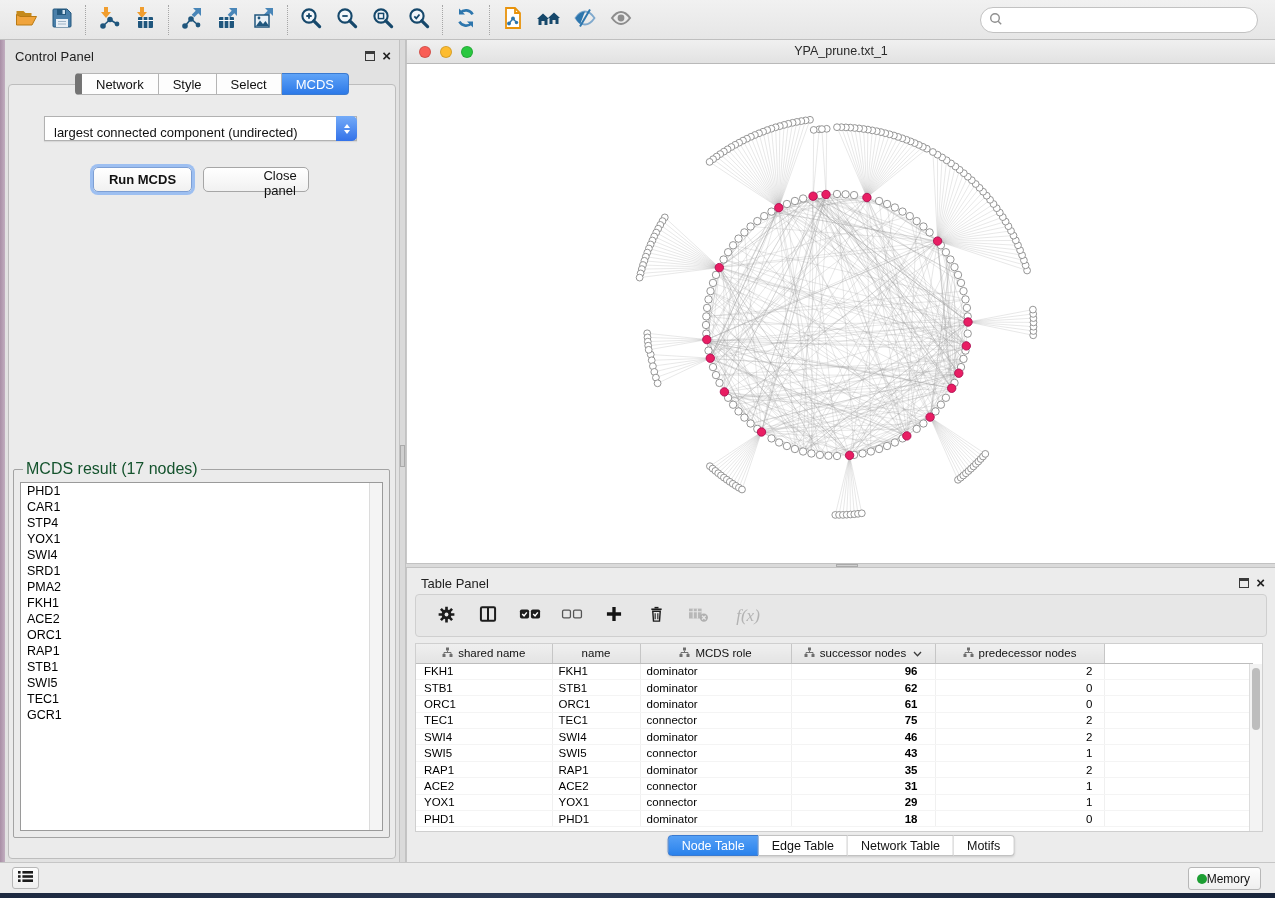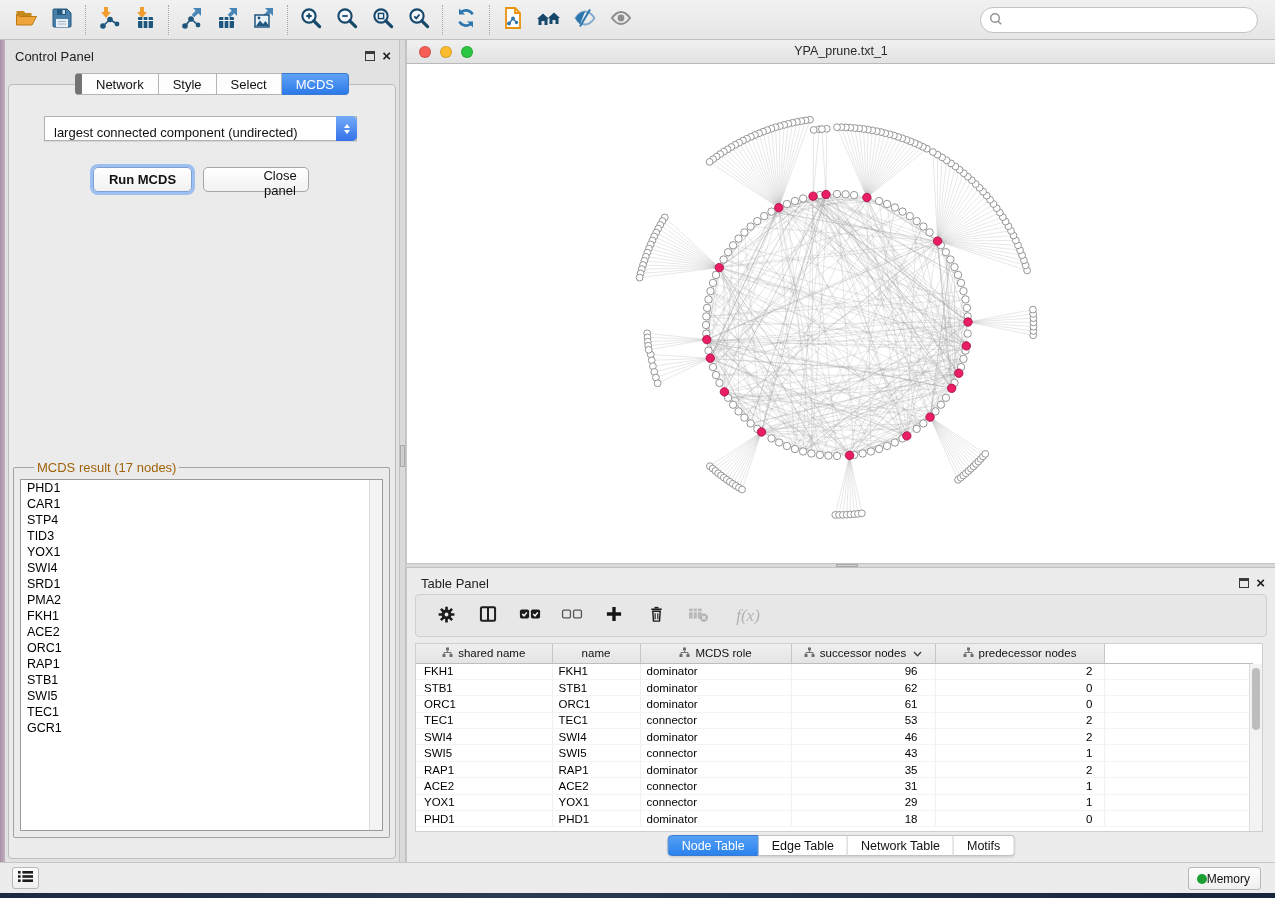--- a/index.html
+++ b/index.html
@@ -56,21 +56,21 @@
   .tri-up { width:0; height:0; border-left:3.5px solid transparent; border-right:3.5px solid transparent; border-bottom:4.5px solid #fff; }
   .tri-down { width:0; height:0; border-left:3.5px solid transparent; border-right:3.5px solid transparent; border-top:4.5px solid #fff; }
 
   .cp-btn { position:absolute; top:127px; height:25px; background:linear-gradient(#ffffff,#f1f1f1);
     border:1px solid #a6a6a6; border-radius:5px; font-family:inherit; font-size:13px; color:#111; cursor:pointer; }
   .run-btn { left:88px; width:99px; box-shadow:0 0 0 3px rgba(92,155,245,.55); border-color:#7d9fd4;font-weight:bold; }
   .closep-btn { left:198px; width:106px;padding-left:48px; }
 
   .mcds-fieldset { position:absolute; left:8px; top:420px; width:377px; height:378px;
     border:1px solid #a3a3a3; border-radius:2px; }
-  .mcds-fieldset legend { font-size:13px; color:#a16207; padding:0 3px; margin-left:20px; }
+  .mcds-fieldset legend { font-size:16px; color:#14532d; padding:0 3px; margin-left:9px; }
   .mcds-listbox { position:absolute; left:6px; right:6px; top:4px; bottom:6px; background:#fff;
     border:1px solid #9a9a9a; overflow:hidden; }
   .mcds-scrolltrack { position:absolute; right:0; top:0; bottom:0; width:13px; background:#f4f4f4; border-left:1px solid #dcdcdc; }
   .mcds-item { font-size:12.5px; line-height:16px; padding-left:6px; color:#000; cursor:default; }
 
   
   .net-titlebar { position:absolute; left:406px; top:40px; right:0; height:24px;
     background:linear-gradient(#f0f0f0,#e2e2e2); border-bottom:1px solid #b9b9b9; border-left:1px solid #c4c4c4; }
   .lights { position:absolute; left:12px; top:6px; display:flex; gap:9px; }
   .light { width:12px; height:12px; border-radius:50%; cursor:pointer; }
@@ -96,21 +96,21 @@
   .grid-wrap { position:absolute; left:8px; right:12px; top:75px; bottom:30px; background:#fff; border:1px solid #cfcfcf; }
   table.node-table { border-collapse:collapse; table-layout:fixed; width:837px; }
   .node-table th { height:19px; background:linear-gradient(#efefef,#e4e4e4); border-right:1px solid #c6c6c6; border-bottom:1px solid #bdbdbd;
     font-weight:normal; font-size:11.5px; color:#111; text-align:center; white-space:nowrap; overflow:hidden; cursor:pointer; }
   .node-table th .col-icon { margin-right:5px; vertical-align:-1px; }
   .node-table th .sort-icon { margin-left:7px; }
   .node-table th.filler { background:#fff; border-right:none; cursor:default; }
   .node-table td { height:16.4px; font-size:11.5px; color:#000; border-right:1px solid #f0f0f0; border-bottom:1px solid #f4f4f4;
     padding:0 6px; white-space:nowrap; overflow:hidden; }
   .node-table td.c0 { padding-left:8px; }
-  .node-table td.c3 { text-align:right; padding-right:17px; }
+  .node-table td.c3 { text-align:right; padding-right:17px;font-weight:bold; }
   .node-table td.c4 { text-align:right; padding-right:11px; }
   .node-table td.filler { border-right:none; }
   .tbl-scrollbar { position:absolute; right:0; top:20px; bottom:0; width:13px; background:#f3f3f3; border-left:1px solid #ddd; }
   .tbl-thumb { position:absolute; left:2px; right:2px; top:4px; height:62px; background:#bdbdbd; border-radius:5px; cursor:pointer; }
 
   .bottom-tabs { position:absolute; left:50%; transform:translateX(-50%); bottom:6px; display:flex; z-index:2;
     filter:drop-shadow(0 1px 1px rgba(0,0,0,.15)); }
   .btab { font-family:inherit; font-size:12.5px; padding:3px 13px; height:21px; background:#fff; border:1px solid #c2c2c2;
     border-left:none; color:#111; cursor:pointer; }
   .btab:first-child { border-left:1px solid #c2c2c2; border-radius:4px 0 0 4px; }
@@ -323,21 +323,20 @@
     <button class="cp-btn run-btn">Run MCDS</button>
     <button class="cp-btn closep-btn">Close panel</button>
 
     <fieldset class="mcds-fieldset">
       <legend>MCDS result (17 nodes)</legend>
       <div class="mcds-listbox">
         <div id="mcds-list">
             <div class="mcds-item">PHD1</div>
             <div class="mcds-item">CAR1</div>
             <div class="mcds-item">STP4</div>
-            <div class="mcds-item">TID3</div>
             <div class="mcds-item">YOX1</div>
             <div class="mcds-item">SWI4</div>
             <div class="mcds-item">SRD1</div>
             <div class="mcds-item">PMA2</div>
             <div class="mcds-item">FKH1</div>
             <div class="mcds-item">ACE2</div>
             <div class="mcds-item">ORC1</div>
             <div class="mcds-item">RAP1</div>
             <div class="mcds-item">STB1</div>
             <div class="mcds-item">SWI5</div>
@@ -750,21 +749,21 @@
               <td class="c1">ORC1</td>
               <td class="c2">dominator</td>
               <td class="c3">61</td>
               <td class="c4">0</td>
               <td class="filler"></td>
             </tr>
             <tr>
               <td class="c0">TEC1</td>
               <td class="c1">TEC1</td>
               <td class="c2">connector</td>
-              <td class="c3">53</td>
+              <td class="c3">75</td>
               <td class="c4">2</td>
               <td class="filler"></td>
             </tr>
             <tr>
               <td class="c0">SWI4</td>
               <td class="c1">SWI4</td>
               <td class="c2">dominator</td>
               <td class="c3">46</td>
               <td class="c4">2</td>
               <td class="filler"></td>

